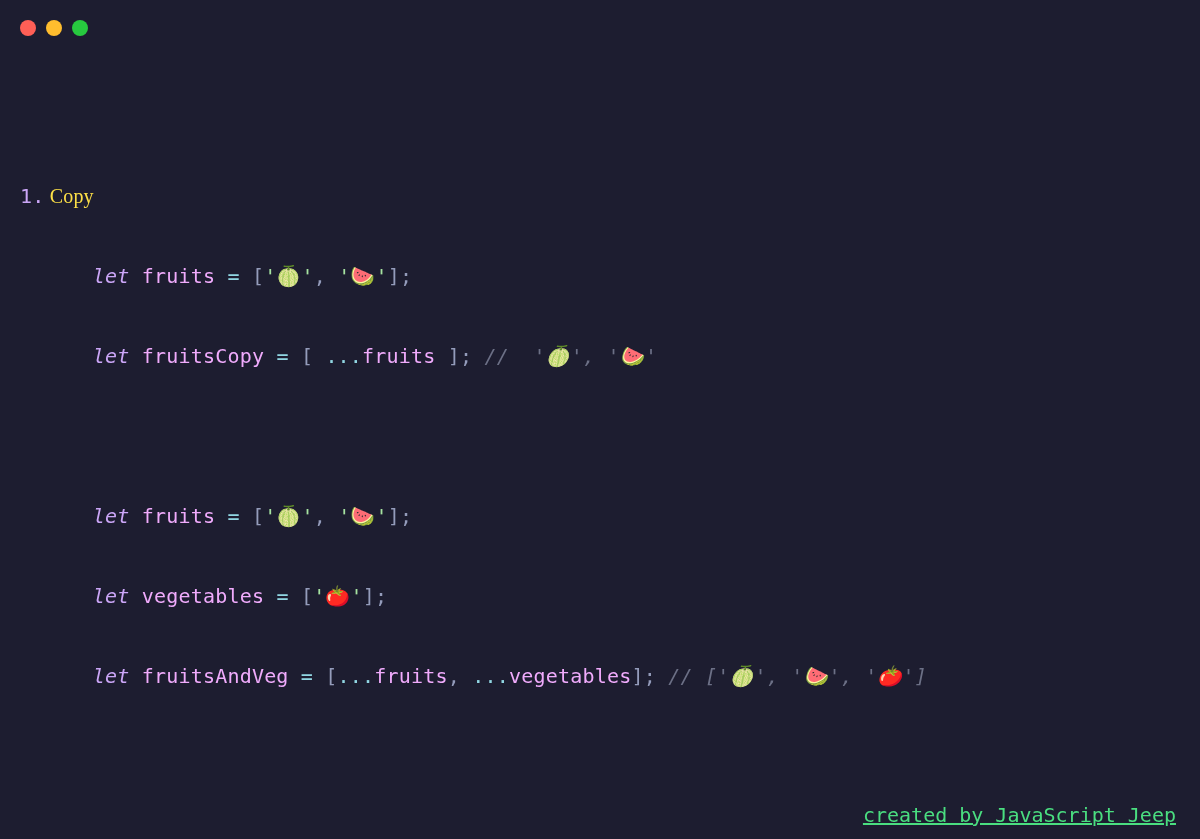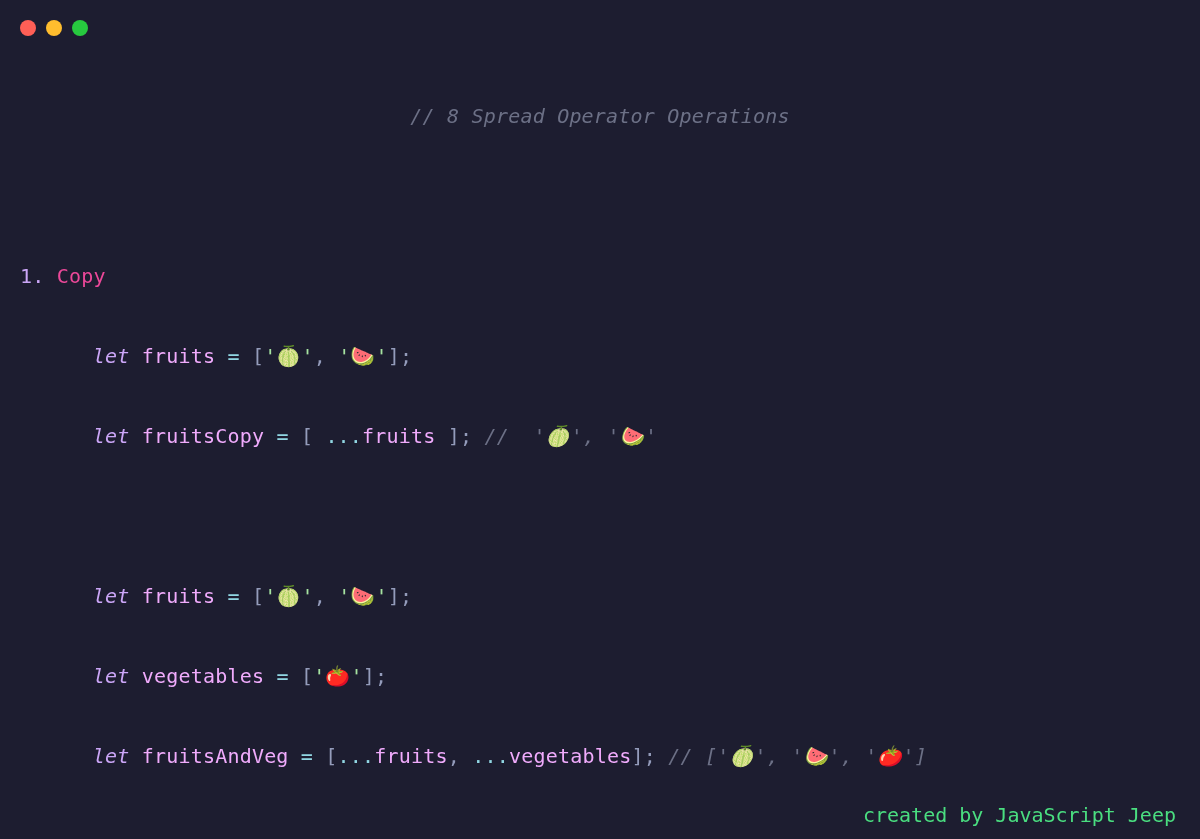--- a/index.html
+++ b/index.html
@@ -32,52 +32,52 @@
   .code {
     padding: 20px 20px 0 20px;
     white-space: pre;
     line-height: 2.0;
     letter-spacing: 0.2px;
   }
   .center-line { text-align: center; }
 
   .c-comment { color: #6c7086; font-style: italic; }
   .c-num     { color: #cba6f7; }  
-  .c-head    { color: #ec4899; }  
+  .c-head    { color: #fde047; font-family: Liberation Serif, serif; }  
   .c-kw      { color: #cba6f7; font-style: italic; margin-left: 36px; }  
   .c-ident   { color: #f0abfc; }  
   .c-op      { color: #91d7e3; }  
   .c-punc    { color: #949cbb; }  
   .c-str     { color: #a6e3a1; }  
   .c-strq    { color: #a6e3a1; }  
   .c-dots    { color: #91d7e3; }
 
   span[data-bind] { white-space: pre; }
 
   .footer {
     position: absolute;
     right: 24px;
     bottom: 12px;
     color: #4ade80;
     font-size: 20px;
+    text-decoration: underline;
   }
 </style>
 </head>
 <body>
 
 <div class="window">
 
   <div class="titlebar">
     <div class="dot red"></div>
     <div class="dot yellow"></div>
     <div class="dot green"></div>
   </div>
 
   <div class="code">
-<div class="center-line"><span class="c-comment" data-bind="titleComment">// 8 Spread Operator Operations</span></div>
 <div>&nbsp;</div>
 <div><span class="c-num" data-bind="sections.s1.num">1.</span><span class="c-head" data-bind="sections.s1.title"> Copy</span></div>
 <div>   <span class="c-kw" data-bind="tokens.let">let</span> <span class="c-ident" data-bind="tokens.fruits">fruits</span><span class="c-op" data-bind="tokens.eq"> = </span><span class="c-punc" data-bind="tokens.lb">[</span><span class="c-strq" data-bind="tokens.q">'</span><span class="c-str" data-bind="tokens.melon">🍈</span><span class="c-strq" data-bind="tokens.q">'</span><span class="c-punc" data-bind="tokens.comma">, </span><span class="c-strq" data-bind="tokens.q">'</span><span class="c-str" data-bind="tokens.watermelon">🍉</span><span class="c-strq" data-bind="tokens.q">'</span><span class="c-punc" data-bind="tokens.rb">]</span><span class="c-punc" data-bind="tokens.semi">;</span></div>
 <div>   <span class="c-kw" data-bind="tokens.let">let</span> <span class="c-ident" data-bind="tokens.fruitsCopy">fruitsCopy</span><span class="c-op" data-bind="tokens.eq"> = </span><span class="c-punc" data-bind="tokens.lb">[</span> <span class="c-dots" data-bind="tokens.dots">...</span><span class="c-ident" data-bind="tokens.fruits">fruits</span> <span class="c-punc" data-bind="tokens.rb">]</span><span class="c-punc" data-bind="tokens.semi">;</span><span class="c-comment" data-bind="comments.copyOut"> //  '🍈', '🍉'</span></div>
 <div>&nbsp;</div>
 <div>   <span class="c-kw" data-bind="tokens.let">let</span> <span class="c-ident" data-bind="tokens.fruits">fruits</span><span class="c-op" data-bind="tokens.eq"> = </span><span class="c-punc" data-bind="tokens.lb">[</span><span class="c-strq" data-bind="tokens.q">'</span><span class="c-str" data-bind="tokens.melon">🍈</span><span class="c-strq" data-bind="tokens.q">'</span><span class="c-punc" data-bind="tokens.comma">, </span><span class="c-strq" data-bind="tokens.q">'</span><span class="c-str" data-bind="tokens.watermelon">🍉</span><span class="c-strq" data-bind="tokens.q">'</span><span class="c-punc" data-bind="tokens.rb">]</span><span class="c-punc" data-bind="tokens.semi">;</span></div>
 <div>   <span class="c-kw" data-bind="tokens.let">let</span> <span class="c-ident" data-bind="tokens.vegetables">vegetables</span><span class="c-op" data-bind="tokens.eq"> = </span><span class="c-punc" data-bind="tokens.lb">[</span><span class="c-strq" data-bind="tokens.q">'</span><span class="c-str" data-bind="tokens.tomato">🍅</span><span class="c-strq" data-bind="tokens.q">'</span><span class="c-punc" data-bind="tokens.rb">]</span><span class="c-punc" data-bind="tokens.semi">;</span></div>
 <div>   <span class="c-kw" data-bind="tokens.let">let</span> <span class="c-ident" data-bind="tokens.fruitsAndVeg">fruitsAndVeg</span><span class="c-op" data-bind="tokens.eq"> = </span><span class="c-punc" data-bind="tokens.lb">[</span><span class="c-dots" data-bind="tokens.dots">...</span><span class="c-ident" data-bind="tokens.fruits">fruits</span><span class="c-punc" data-bind="tokens.comma">, </span><span class="c-dots" data-bind="tokens.dots">...</span><span class="c-ident" data-bind="tokens.vegetables">vegetables</span><span class="c-punc" data-bind="tokens.rb">]</span><span class="c-punc" data-bind="tokens.semi">;</span><span class="c-comment" data-bind="comments.mergeOut"> // ['🍈', '🍉', '🍅']</span></div>
 
 

